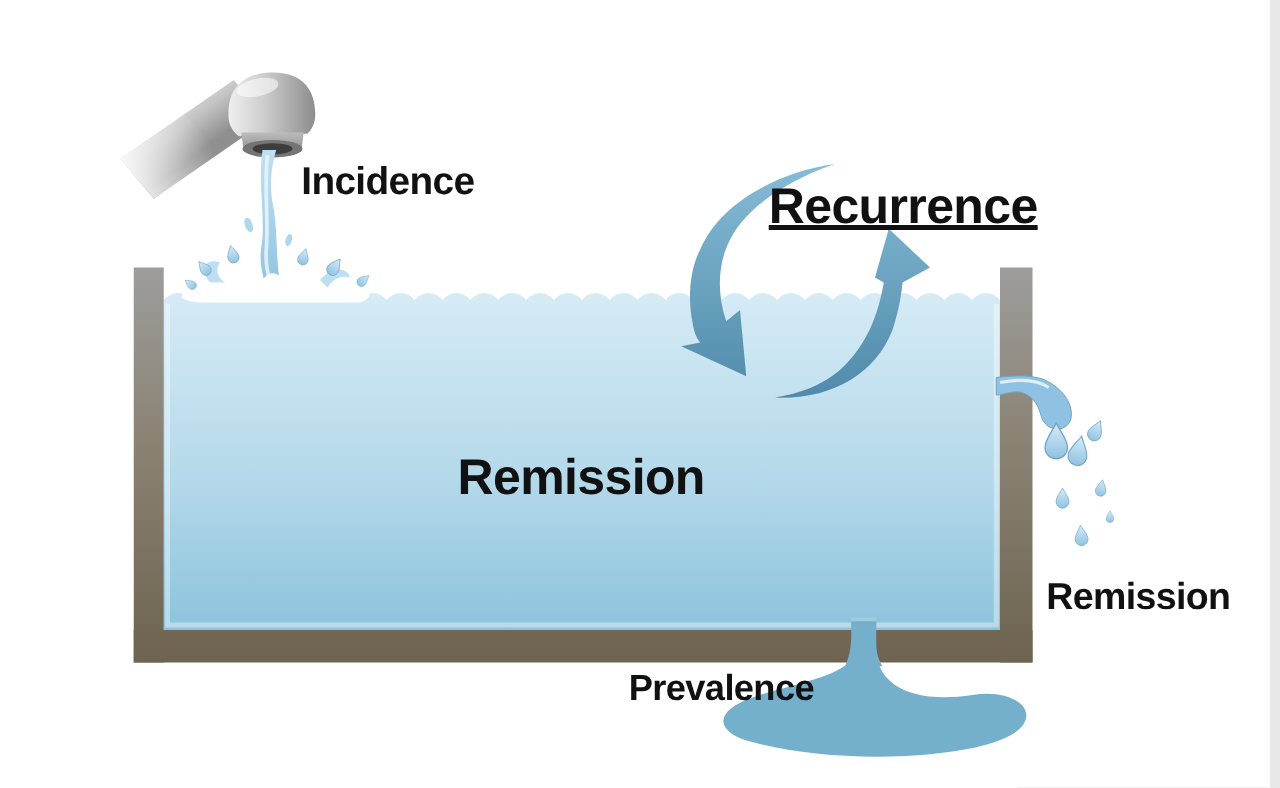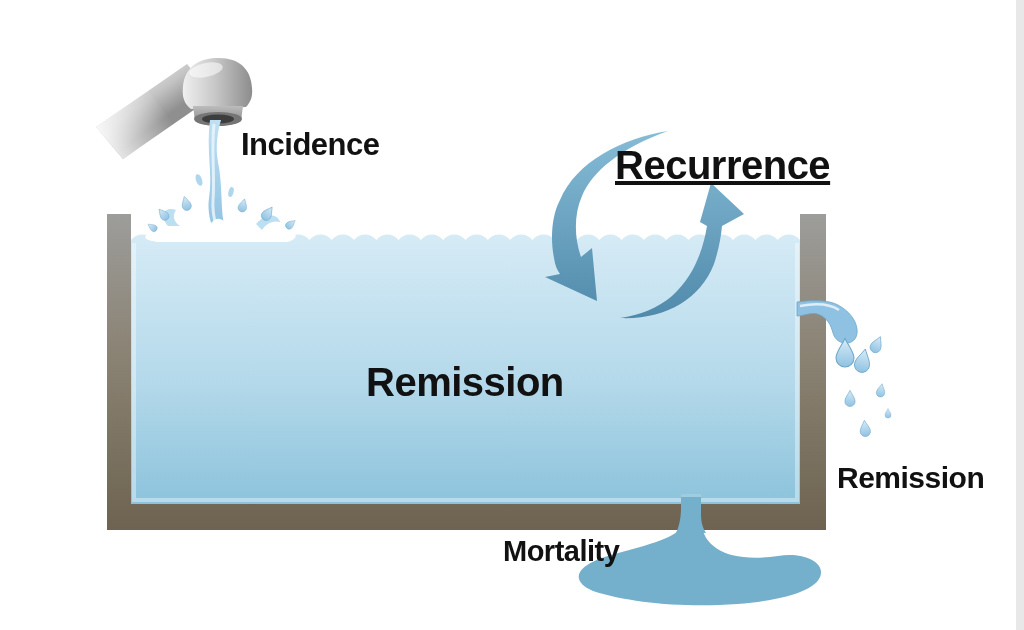--- a/index.html
+++ b/index.html
@@ -163,14 +163,14 @@
       <use href="#dropshape" transform="translate(881 390) rotate(10) scale(0.7)"></use>
       <use href="#dropshape" transform="translate(865 428) rotate(-5) scale(0.85)"></use>
       <use href="#dropshape" transform="translate(888 413) scale(0.5)"></use>
     </g>
   </svg>
 
   <div class="label lbl-incidence">Incidence</div>
   <div class="label lbl-recurrence">Recurrence</div>
   <div class="label lbl-prevalence">Remission</div>
   <div class="label lbl-remission">Remission</div>
-  <div class="label lbl-mortality">Mortality</div>
+  <div class="label lbl-mortality">Prevalence</div>
 </div>
 
 </body></html>

